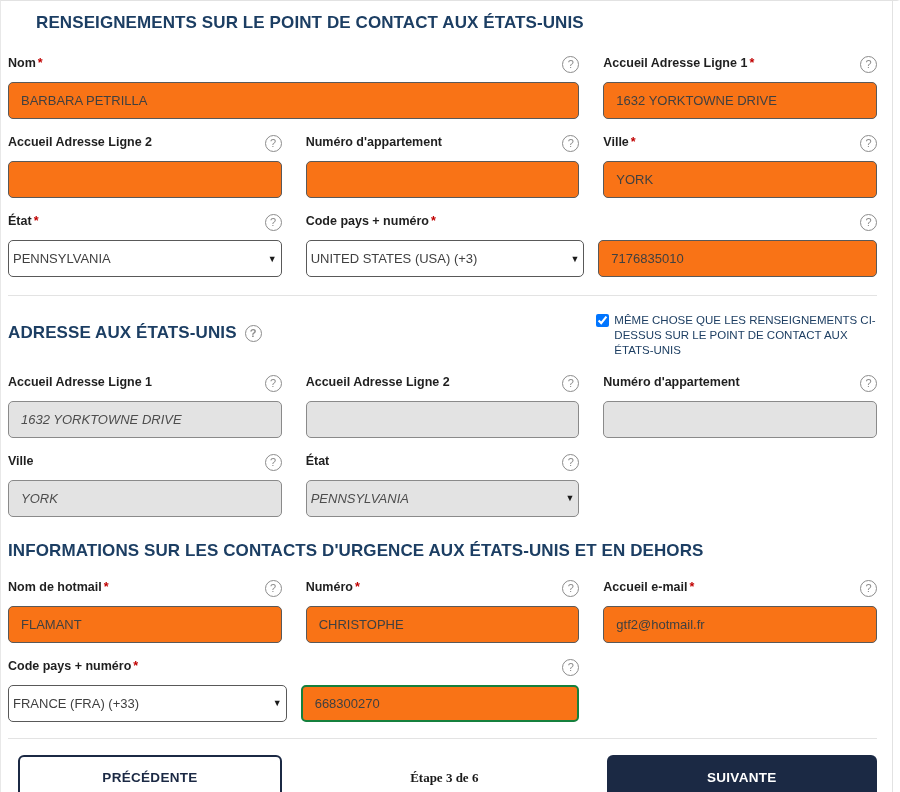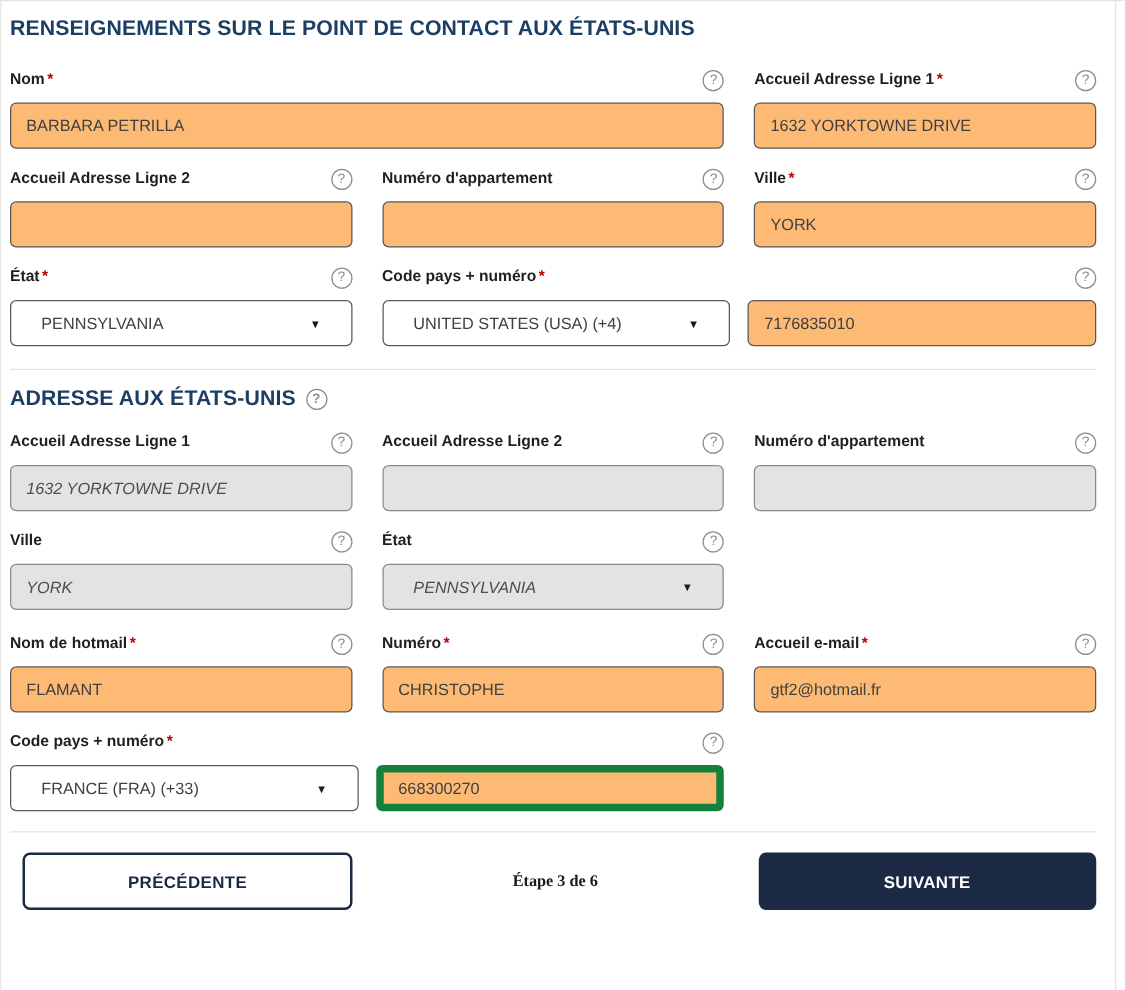--- a/index.html
+++ b/index.html
@@ -17,21 +17,21 @@
     box-shadow: inset -4px 0 0 #fff, inset -5px 0 0 #e2e2e2;
     pointer-events: none; z-index: 5;
   }
   .page { padding: 2px 23px 0 8px; }
 
   .section-title {
     color: #1c3e63; font-size: 17px; font-weight: bold;
     letter-spacing: 0.1px;
     display: flex; align-items: center; gap: 8px;
   }
-  .h1 { margin-top: 11px; }
+  .h1 { margin-top: 11px; margin-left: 28px; }
   .h3 { margin-top: 24px; }
 
   .grid3 { display: grid; grid-template-columns: 1fr 1fr 1fr; column-gap: 24px; }
   .row { margin-top: 16px; }
   .row-first { margin-top: 23px; }
   .span2 { grid-column: span 2; }
   .pair { display: grid; grid-template-columns: 1fr 1fr; column-gap: 14px; }
 
   .label-row {
     display: flex; justify-content: space-between; align-items: flex-start;
@@ -44,31 +44,31 @@
     width: 17px; height: 17px; border-radius: 50%;
     border: 1px solid #8c8c8c; color: #8c8c8c;
     font-size: 11px; line-height: 15px; text-align: center;
     flex: 0 0 auto; cursor: pointer; background: #fff;
   }
 
   .input {
     width: 100%; height: 37px;
     border: 1px solid #595959; border-radius: 5px;
     padding: 0 12px; font-size: 13px; color: #404040;
-    background: #fdba74; font-family: inherit; outline: none;
-  }
-  .input.focused { border: 6px solid #15803d; }
+    background: #f97316; font-family: inherit; outline: none;
+  }
+  .input.focused { border: 2px solid #15803d; }
   .input.disabled, .selectbox.disabled {
     background: #e3e3e3; border-color: #8a8a8a;
     font-style: italic; color: #4d4d4d;
   }
   .selectbox {
     width: 100%; height: 37px;
     border: 1px solid #595959; border-radius: 5px;
-    padding: 0 24px; font-size: 13px; color: #404040;
+    padding: 0 4px; font-size: 13px; color: #404040;
     background: #fff; display: flex; align-items: center;
     justify-content: space-between; cursor: pointer;
   }
   .selectbox .arrow { font-size: 9px; color: #1a1a1a; font-style: normal; }
 
   .divider { height: 1px; background: #e3e3e3; }
   .div1 { margin-top: 18px; }
   .div2 { margin-top: 16px; }
 
   .header-row { display: grid; grid-template-columns: 2fr 1fr; column-gap: 27px; margin-top: 13px; }
@@ -153,35 +153,39 @@
         <span class="arrow">▼</span>
       </div>
     </div>
     <div class="span2">
       <div class="label-row">
         <span class="label"><span>Code pays + numéro</span><span class="req">*</span></span>
         <span class="help">?</span>
       </div>
       <div class="pair">
         <div class="selectbox">
-          <span>UNITED STATES (USA) (+4)</span>
+          <span>UNITED STATES (USA) (+3)</span>
           <span class="arrow">▼</span>
         </div>
         <input class="input" value="7176835010" style="">
       </div>
     </div>
   </div>
 
   <div class="divider div1"></div>
 
   <div class="header-row">
     <div class="section-title">
       <span>ADRESSE AUX ÉTATS-UNIS</span>
       <span class="help">?</span>
     </div>
+    <label class="checkbox-wrap">
+      <input type="checkbox" checked="true" style="">
+      <span>MÊME CHOSE QUE LES RENSEIGNEMENTS CI-DESSUS SUR LE POINT DE CONTACT AUX ÉTATS-UNIS</span>
+    </label>
   </div>
 
   <div class="grid3" style="margin-top:17px">
     <div>
       <div class="label-row">
         <span class="label">Accueil Adresse Ligne 1</span>
         <span class="help">?</span>
       </div>
       <input class="input disabled" disabled="" value="1632 YORKTOWNE DRIVE" style="">
     </div>
@@ -214,20 +218,23 @@
         <span class="label">État</span>
         <span class="help">?</span>
       </div>
       <div class="selectbox disabled">
         <span>PENNSYLVANIA</span>
         <span class="arrow">▼</span>
       </div>
     </div>
   </div>
 
+  <div class="section-title h3">
+    <span>INFORMATIONS SUR LES CONTACTS D'URGENCE AUX ÉTATS-UNIS ET EN DEHORS</span>
+  </div>
 
   <div class="grid3" style="margin-top:19px">
     <div>
       <div class="label-row">
         <span class="label"><span>Nom de hotmail</span><span class="req">*</span></span>
         <span class="help">?</span>
       </div>
       <input class="input" value="FLAMANT" style="">
     </div>
     <div>

